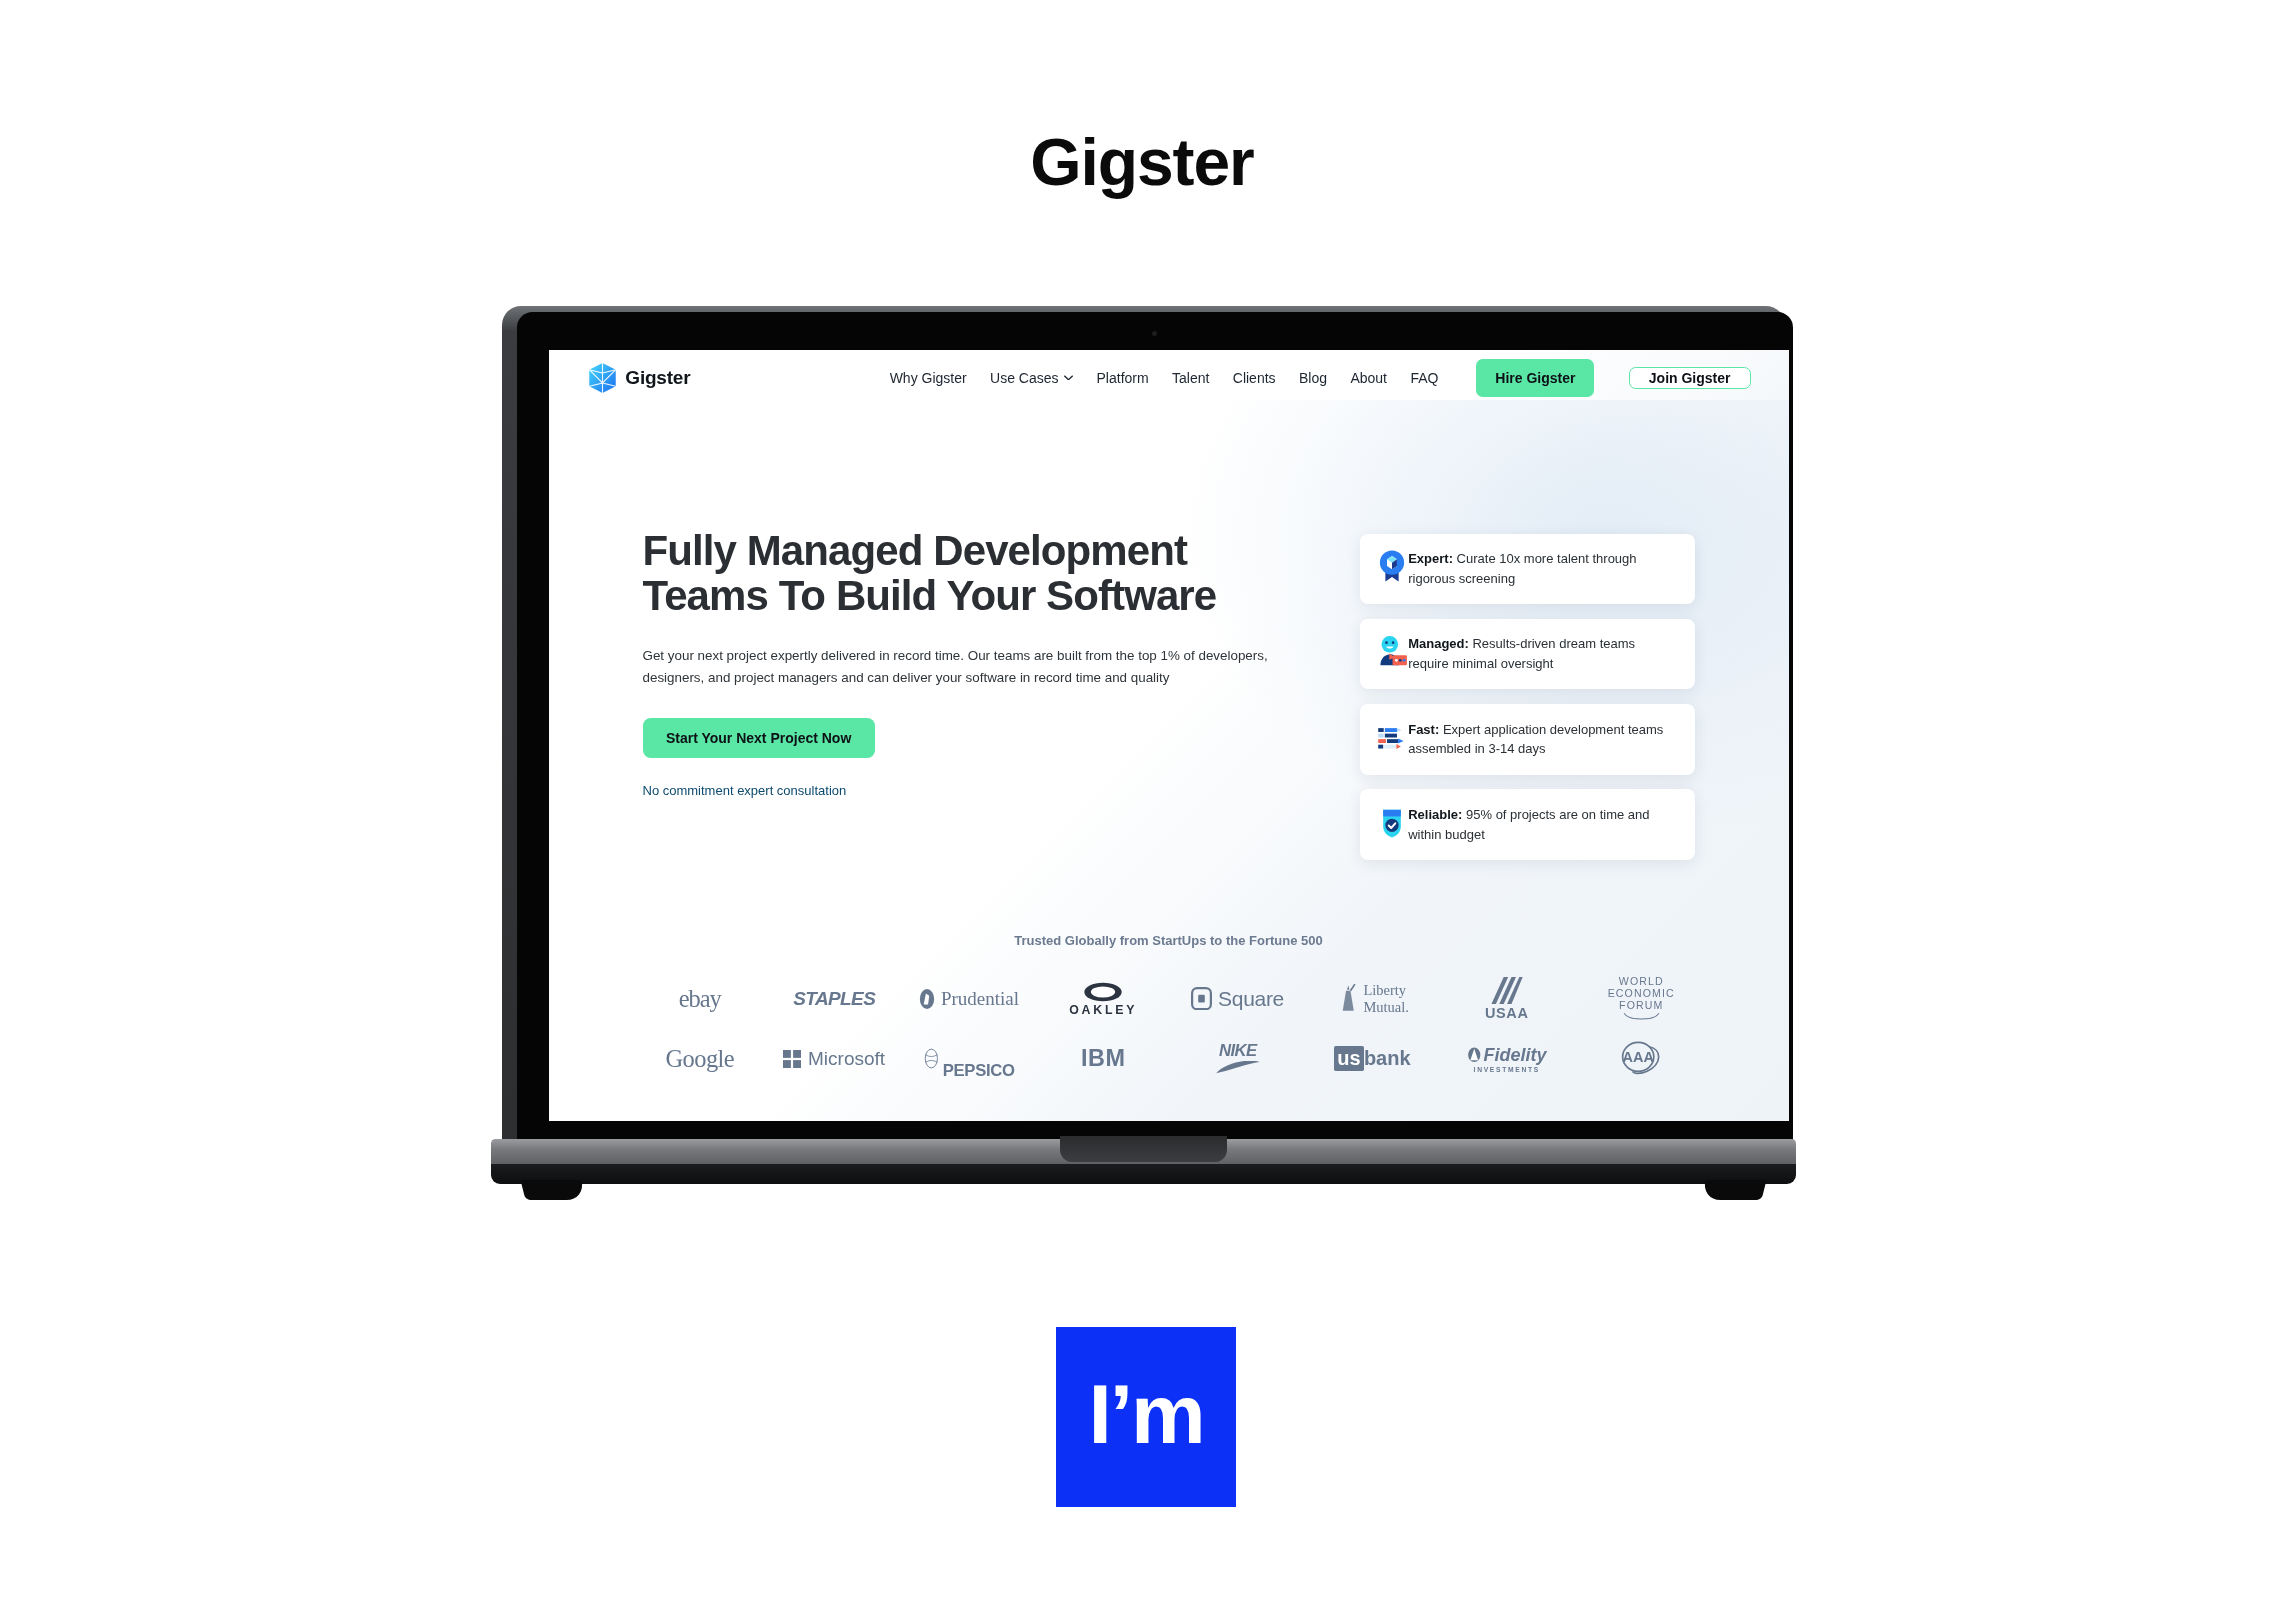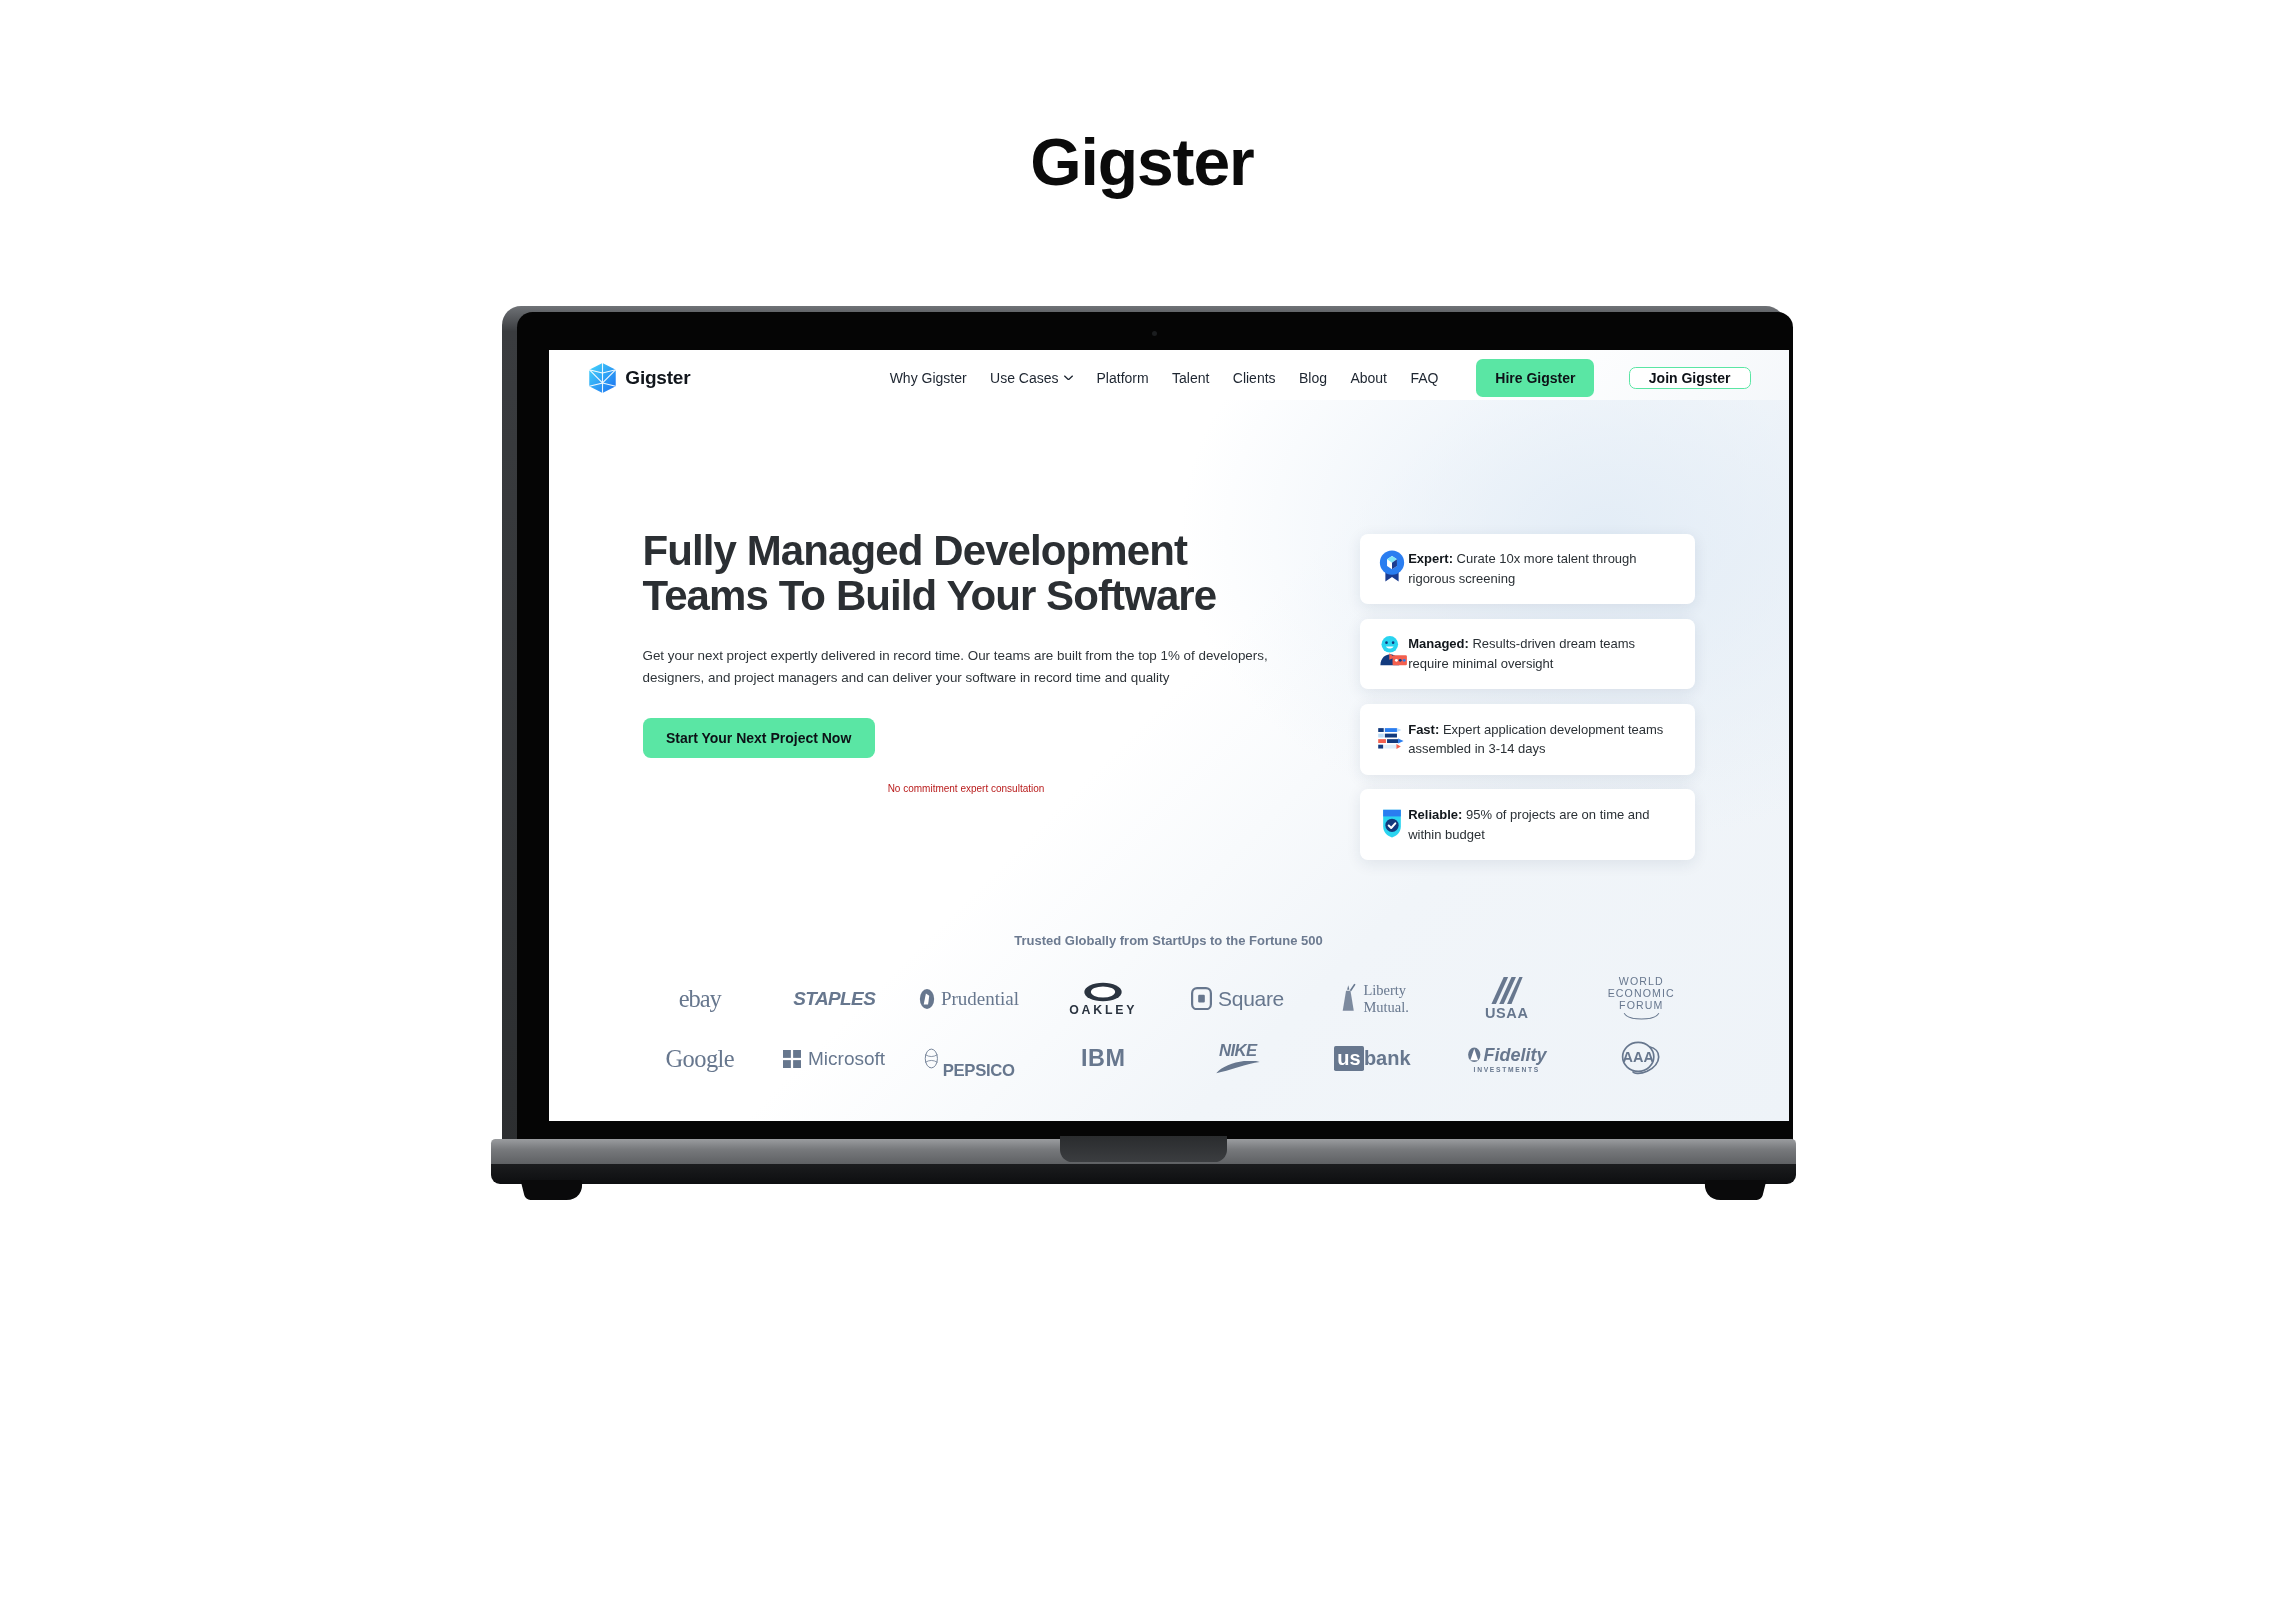--- a/index.html
+++ b/index.html
@@ -105,21 +105,21 @@
     letter-spacing: -0.9px;
   }
   .headline .l2 { display:block; }
   .sub {
     margin-top: 27px; font-size: 13.4px; line-height: 1.62; color:#2e3439; width: 630px;
   }
   .cta {
     margin-top: 29px; display:inline-flex; background:#5ae6a4; color:#0c1116;
     font-size: 14px; font-weight:700; padding: 12.3px 23.4px; border-radius: 7.8px; cursor:pointer;
   }
-  .note { margin-top: 24.5px; font-size: 10px; color:#b91c1c;text-align:center; }
+  .note { margin-top: 24.5px; font-size: 13px; color:#0c4a6e; }
 
   
   .cards { position:absolute; right: 94px; top: 477px; width: 335px; z-index: 4; transform: translateY(-293px); }
   .card {
     background:#fff; border-radius: 8px; padding: 15.6px 16.7px;
     display:flex; align-items:flex-start; gap: 0;
     box-shadow: 0 3.3px 14.5px rgba(25,45,75,.09);
     margin-bottom: 14.5px;
   }
   .card:last-child { margin-bottom: 0; }
@@ -422,15 +422,18 @@
     <div class="base">
       <div class="base-top">
         <div class="notch"></div>
       </div>
       <div class="base-bottom"></div>
       <div class="foot left"></div>
       <div class="foot right"></div>
     </div>
   </div>
 
+  <div class="blue-mark">
+    <span>I’m</span>
+  </div>
 
 </div>
 
 
 </body></html>

